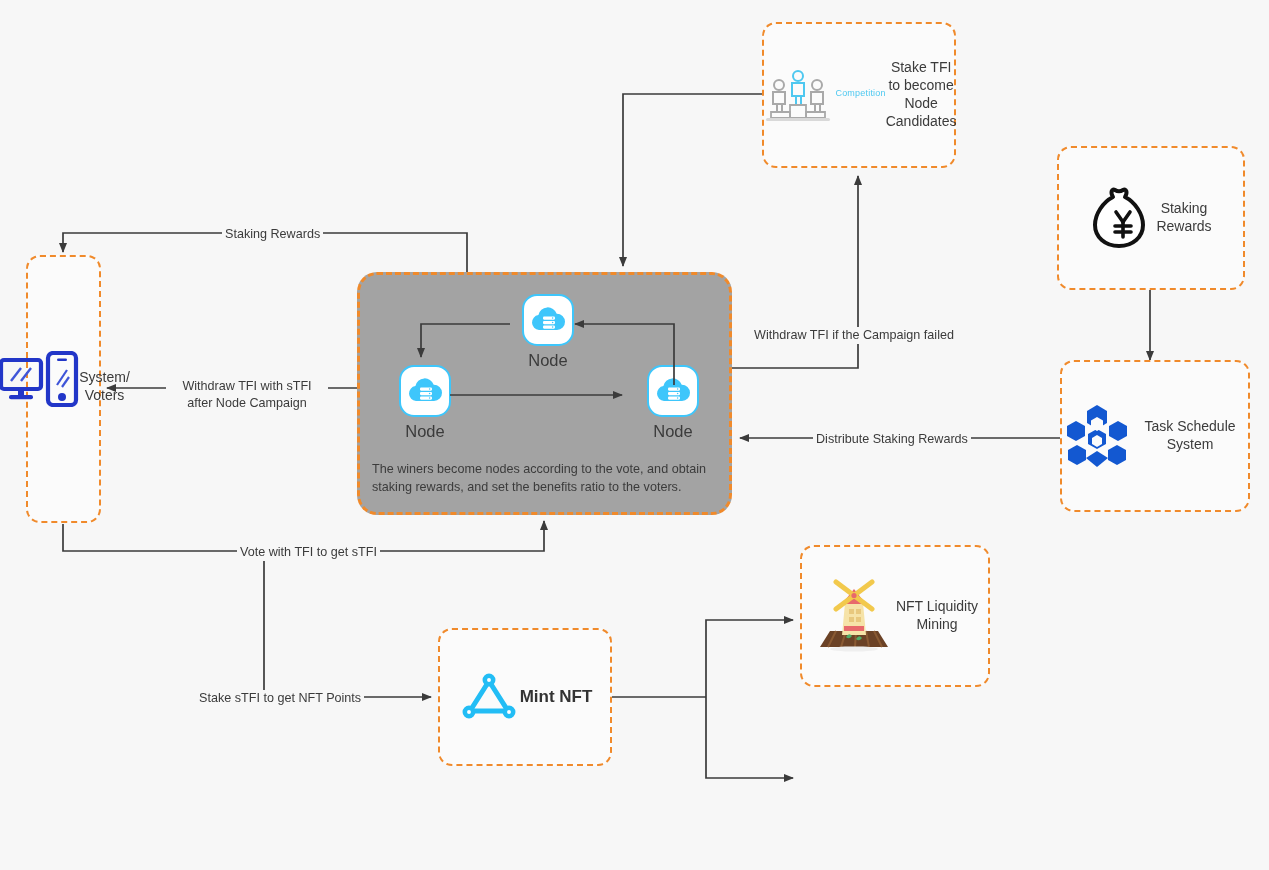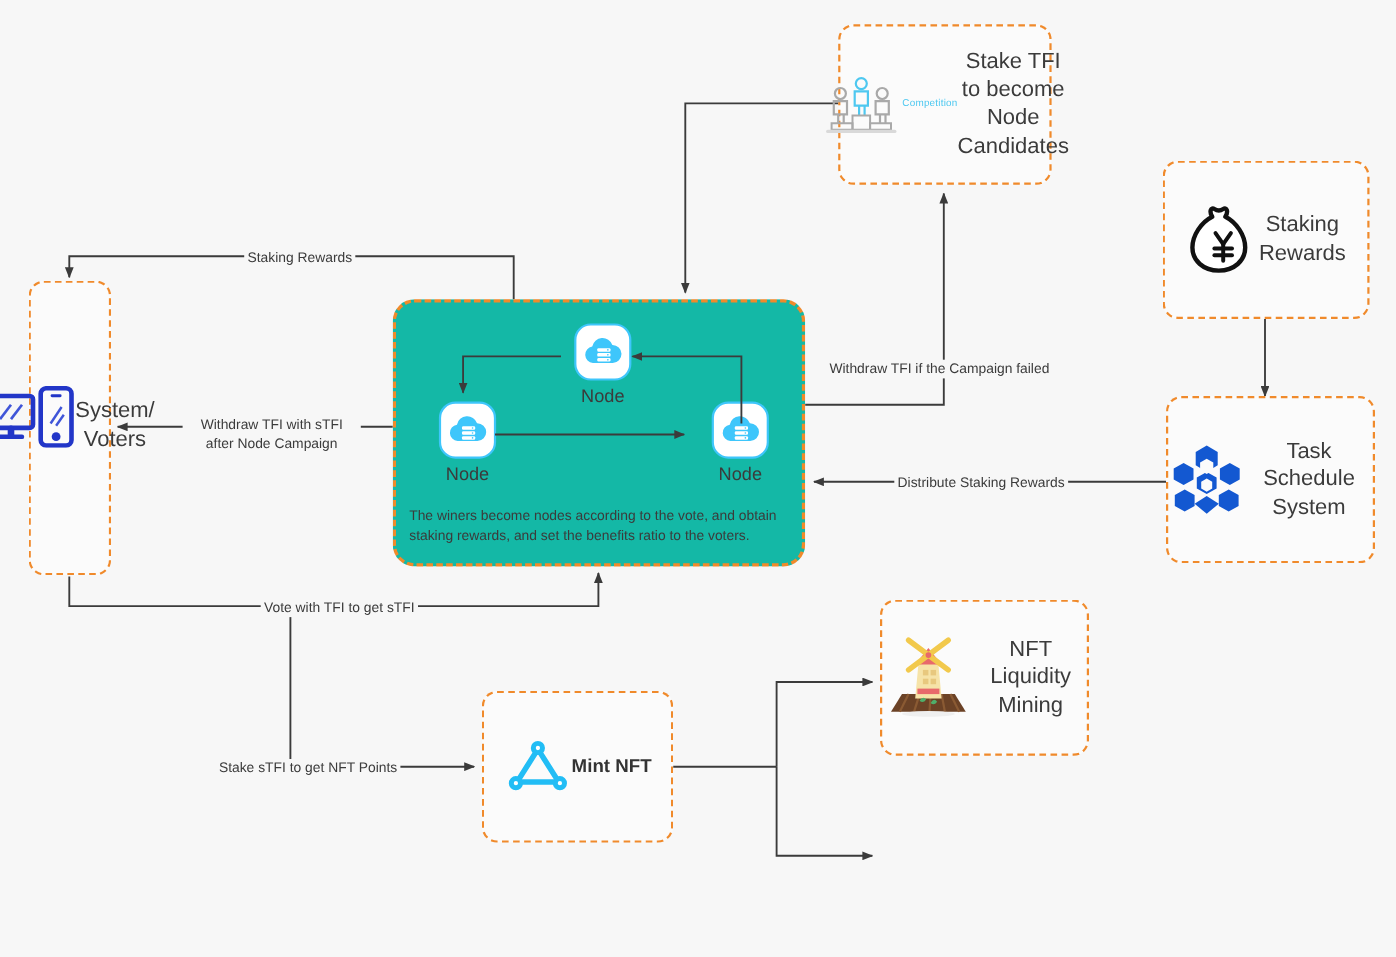--- a/index.html
+++ b/index.html
@@ -21,35 +21,35 @@
     border:2.5px dashed #f08a2b;
     border-radius:14px;
     background:#fbfbfb;
     display:flex;
     flex-direction:row;
     align-items:center;
     justify-content:center;
   }
   .box .caption{
     text-align:center;
-    font-size:20px;
+    font-size:14px;
     line-height:1.28;
     color:#3b3b3b;
     white-space:pre-line;
   }
   .box .caption.bold{font-weight:bold;font-size:17px;color:#333;}
 
   
   #node-cluster{
     position:absolute;
     left:357px;top:272px;width:375px;height:243px;
     box-sizing:border-box;
     border:3px dashed #f08a2b;
     border-radius:20px;
-    background:#14b8a6;
+    background:#a3a3a3;
   }
   #cluster-note{
     position:absolute;left:0;right:0;bottom:16px;
     font-size:12.6px;line-height:1.45;color:#3b3b3b;
     padding:0 12px;white-space:pre-line;
   }
   .node-item{position:absolute;width:80px;text-align:center;}
   .node-chip{
     width:52px;height:52px;margin:0 auto;
     box-sizing:border-box;

